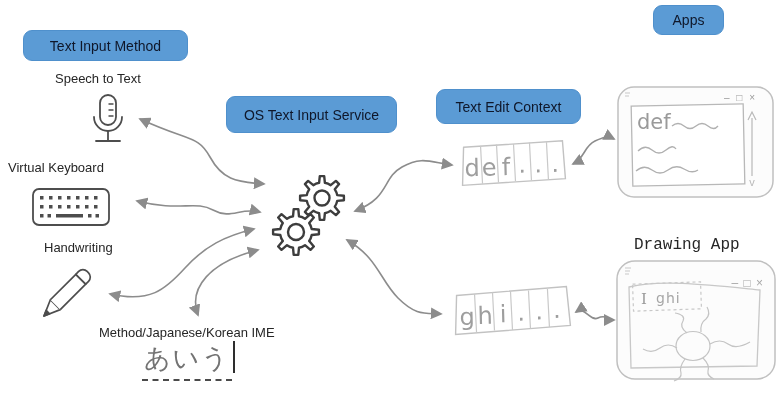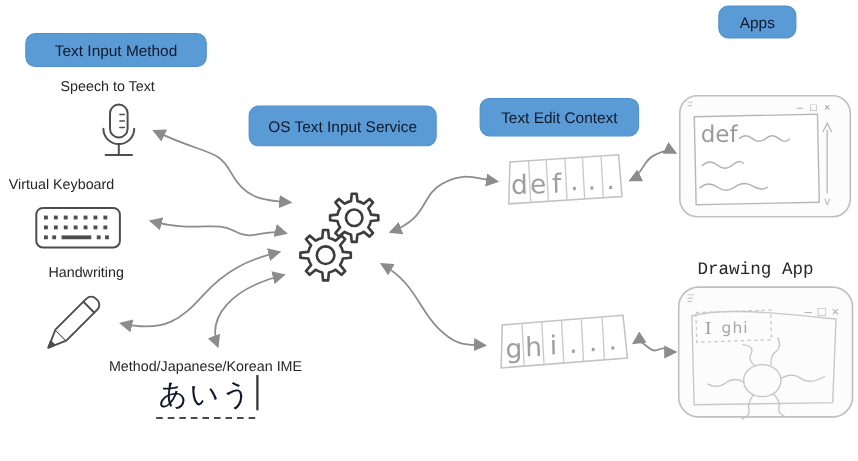--- a/index.html
+++ b/index.html
@@ -4,21 +4,21 @@
 <style>
   html,body{margin:0;padding:0;background:#fff;}
   #canvas{position:relative;width:780px;height:419px;background:#fff;overflow:hidden;
           font-family:"Liberation Sans",sans-serif;}
   .badge{position:absolute;background:#5B9BD5;border:1px solid #4f90cc;color:#0f172a;
          display:flex;align-items:center;justify-content:center;border-radius:9px;
          font-size:14px;white-space:nowrap;}
   .lbl{position:absolute;font-size:13px;color:#262626;white-space:nowrap;}
   svg{position:absolute;left:0;top:0;overflow:visible;}
   .sketchtext{font-family:"DejaVu Sans",sans-serif;}
-  #ime-comp{position:absolute;left:142px;top:341px;font-size:26px;color:#0f172a;}
+  #ime-comp{position:absolute;left:142px;top:341px;font-size:26px;color:#737373;}
   #ime-comp .chars{display:inline-block;border-bottom:2px dashed #4a4a4a;
                    padding:0 2px 3px 2px;letter-spacing:2px;}
   #ime-comp .caret{display:inline-block;width:0;height:32px;border-right:2px solid #2e2e2e;
                    margin-left:1px;vertical-align:-6px;}
 </style>
 </head>
 <body>
 
 <div id="canvas">
 

